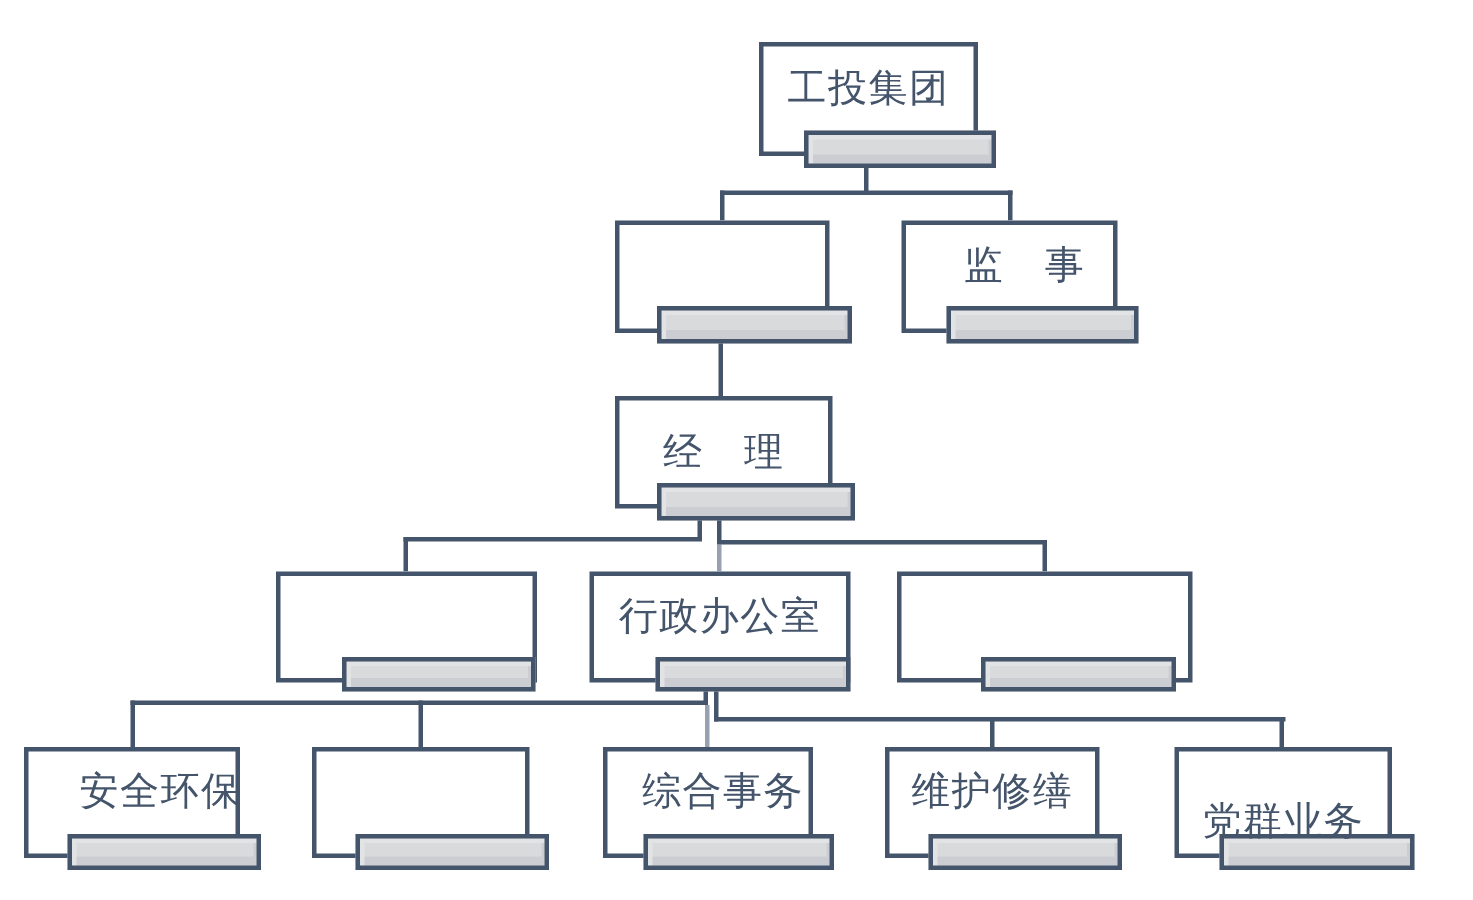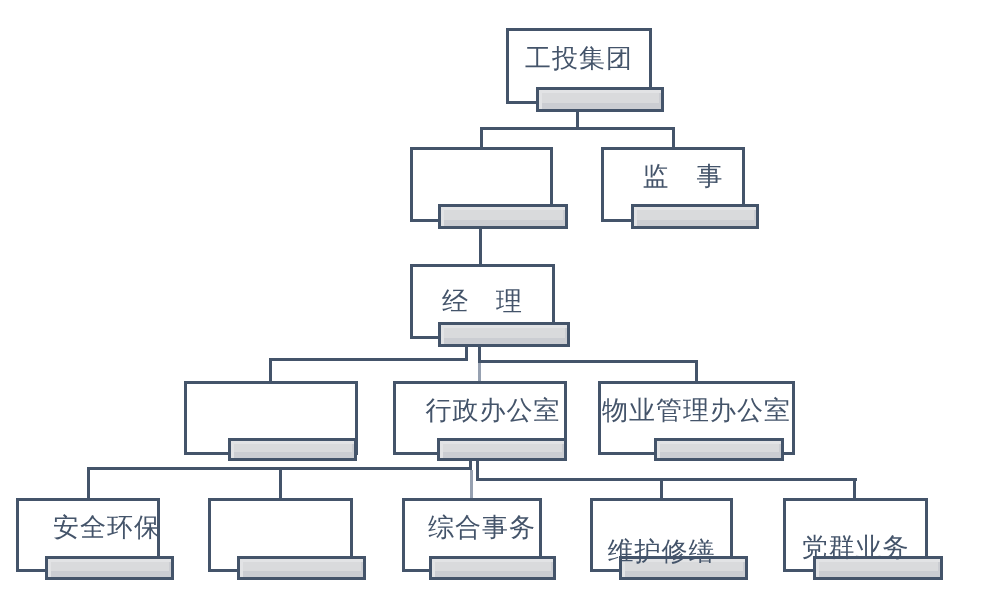--- a/index.html
+++ b/index.html
@@ -84,31 +84,30 @@
     <div class="node-box" style="left: 601px; top: 147px; width: 144px; height: 75px;"></div>
     <div class="node-tag" style="left: 631px; top: 204px; width: 128px; height: 25px;"></div>
     <div class="node-label" style="left: 601px; top: 147px; width: 164px; height: 57px;">监　事</div>
     <div class="node-box" style="left: 410px; top: 264px; width: 145px; height: 75px;"></div>
     <div class="node-tag" style="left: 438px; top: 322px; width: 132px; height: 25px;"></div>
     <div class="node-label" style="left: 410px; top: 280px; width: 145px; height: 42px;">经　理</div>
     <div class="node-box" style="left: 184px; top: 381px; width: 174px; height: 74px;"></div>
     <div class="node-tag" style="left: 228px; top: 438px; width: 129px; height: 23px;"></div>
     <div class="node-box" style="left: 393px; top: 381px; width: 174px; height: 74px;"></div>
     <div class="node-tag" style="left: 437px; top: 438px; width: 130px; height: 23px;"></div>
-    <div class="node-label" style="left: 393px; top: 381px; width: 174px; height: 57px; margin-left: 13px;">行政办公室</div>
+    <div class="node-label" style="left: 393px; top: 381px; width: 174px; height: 57px;">行政办公室</div>
     <div class="node-box" style="left: 598px; top: 381px; width: 197px; height: 74px;"></div>
     <div class="node-tag" style="left: 654px; top: 438px; width: 130px; height: 23px;"></div>
-    <div class="node-label" style="left: 598px; top: 381px; width: 197px; height: 57px;">物业管理办公室</div>
     <div class="node-box" style="left: 16px; top: 498px; width: 144px; height: 74px;"></div>
     <div class="node-tag" style="left: 45px; top: 556px; width: 129px; height: 24px;"></div>
     <div class="node-label" style="left: 16px; top: 498px; width: 120px; height: 58px; margin-left: 31px;">安全环保</div>
     <div class="node-box" style="left: 208px; top: 498px; width: 145px; height: 74px;"></div>
     <div class="node-tag" style="left: 237px; top: 556px; width: 129px; height: 24px;"></div>
     <div class="node-box" style="left: 402px; top: 498px; width: 140px; height: 74px;"></div>
     <div class="node-tag" style="left: 429px; top: 556px; width: 127px; height: 24px;"></div>
     <div class="node-label" style="left: 402px; top: 498px; width: 140px; height: 58px; padding-left: 10px;">综合事务</div>
     <div class="node-box" style="left: 590px; top: 498px; width: 143px; height: 74px;"></div>
     <div class="node-tag" style="left: 619px; top: 556px; width: 129px; height: 24px;"></div>
-    <div class="node-label" style="left: 590px; top: 522px; width: 143px; height: 58px;">维护修缮</div>
+    <div class="node-label" style="left: 590px; top: 498px; width: 143px; height: 58px;">维护修缮</div>
     <div class="node-box" style="left: 783px; top: 498px; width: 145px; height: 74px;"></div>
     <div class="node-tag" style="left: 813px; top: 556px; width: 130px; height: 24px;"></div>
     <div class="node-label" style="left: 783px; top: 498px; width: 145px; height: 58px; margin-top: 20px;">党群业务</div>
   </div>
 
 </body></html>

